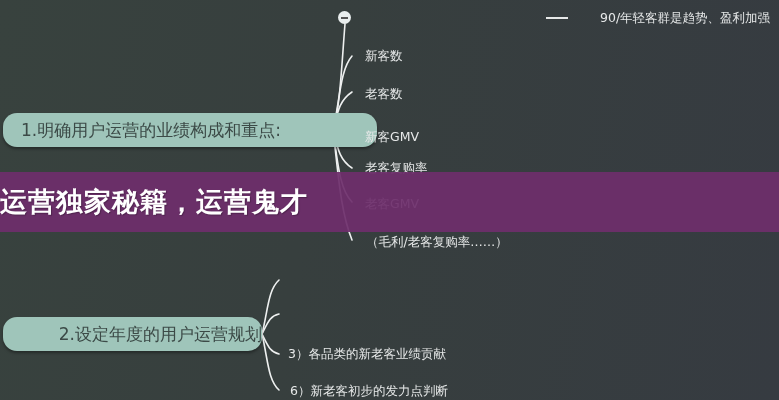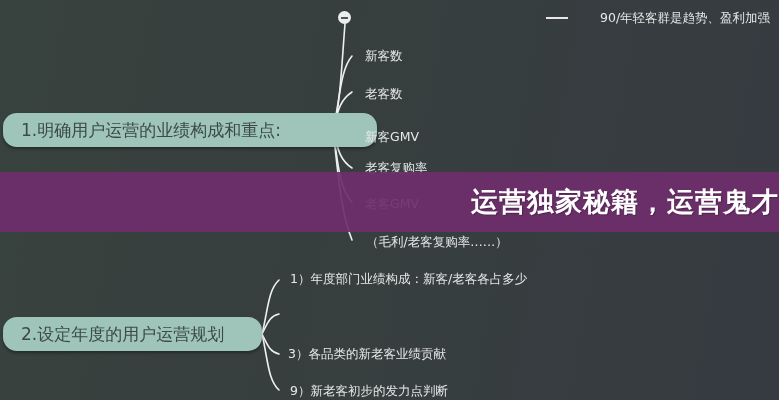--- a/index.html
+++ b/index.html
@@ -30,21 +30,21 @@
   }
   .dash {
     position:absolute; left:546px; top:17px; width:22px; height:2px; background:#e6e8e8;
   }
   .banner {
     position:absolute; left:0; top:172px; width:779px; height:60px;
     background: rgba(110,46,108,0.93);
   }
   .banner-title {
     position:absolute; left:0; width:779px; top:172px; height:60px;
-    text-align:right; line-height:60px; color:#ffffff;
+    text-align:left; line-height:60px; color:#ffffff;
     font-size:27px; font-weight:bold; letter-spacing:1px;
     text-shadow: 1px 1px 1px rgba(0,0,0,0.25);
   }
 </style>
 </head>
 <body>
 
 <div class="canvas">
 
   <svg class="lines" viewBox="0 0 779 400">
@@ -88,29 +88,26 @@
   <div class="leaf" style="left:365px; top:160px;">
     <span>老客复购率</span>
   </div>
   <div class="leaf" style="left:365px; top:196px;">
     <span>老客GMV</span>
   </div>
   <div class="leaf" style="left:366px; top:234px;">
     <span>（毛利/老客复购率……）</span>
   </div>
 
-  <div class="node" style="left:3px; top:317px; width:259px;">
+  <div class="node" style="left:3px; top:317px; width:259px;text-align:right;">
     <span>2.设定年度的用户运营规划</span>
   </div>
 
-  <div class="leaf" style="left:290px; top:271px;">
-    <span>1）年度部门业绩构成：新客/老客各占多少</span>
-  </div>
   <div class="leaf" style="left:288px; top:346px;">
     <span>3）各品类的新老客业绩贡献</span>
   </div>
   <div class="leaf" style="left:290px; top:383px;">
-    <span>9）新老客初步的发力点判断</span>
+    <span>6）新老客初步的发力点判断</span>
   </div>
 
   <div class="banner"></div>
   <div class="banner-title">运营独家秘籍，运营鬼才</div>
 </div>
 
 </body></html>

